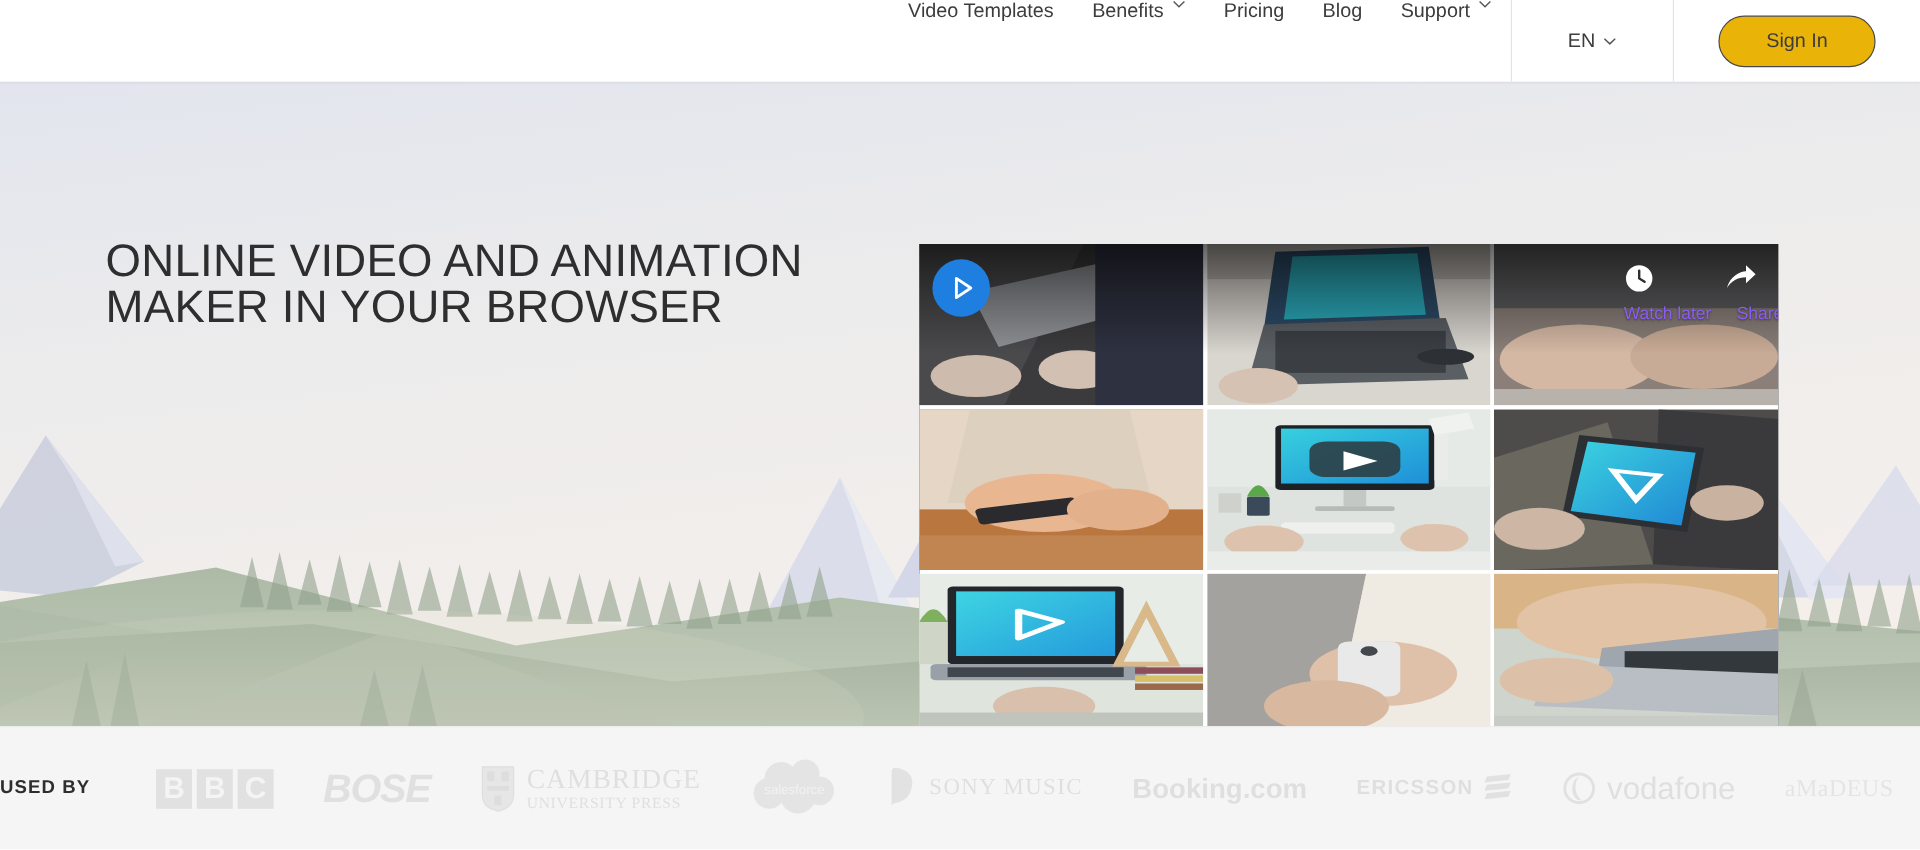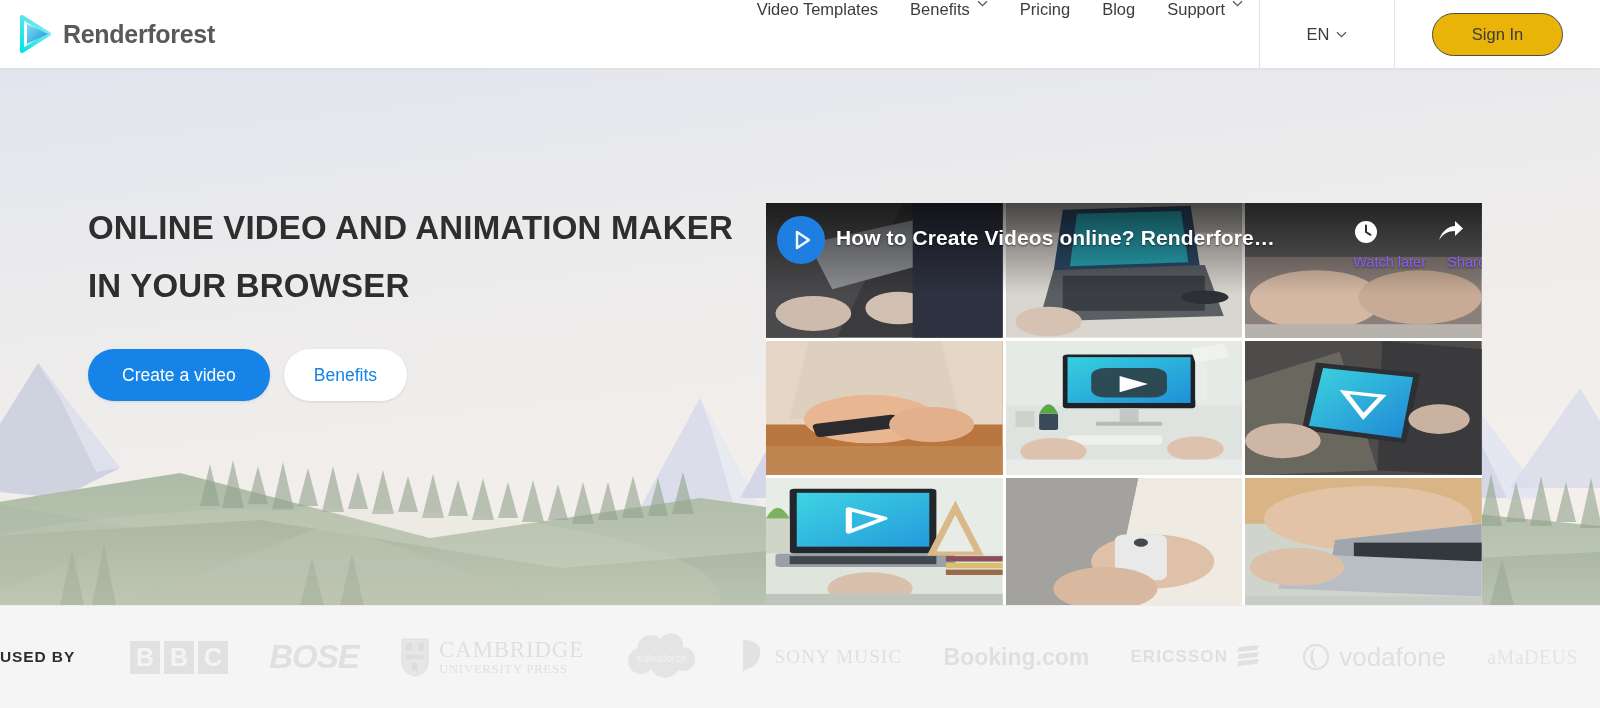--- a/index.html
+++ b/index.html
@@ -47,21 +47,21 @@
   .hero{
     position:absolute; top:68px; left:0; width:1600px; height:537px;
     overflow:hidden;
     background:linear-gradient(170deg,#e3e6ee 0%,#e9e9ec 28%,#f2efee 52%,#f4efec 70%,#f3ece8 100%);
   }
   .hero-art{ position:absolute; inset:0; }
   .hero-art svg{ display:block; width:1600px; height:537px; }
 
   .hero-copy{ position:absolute; left:88px; top:131px; width:660px; z-index:5; }
   .headline{
-    font-size:33px; font-weight:bold; line-height:58px; color:#2e2e2e;
+    font-size:38px; font-weight:normal; line-height:38px; color:#2e2e2e;
     letter-spacing:0.2px; text-transform:uppercase;
   }
   .subcopy{
     margin-top:20px; font-size:19.5px; line-height:26.5px; color:#555a5e;
     width:640px;
   }
   .cta-row{ margin-top:34px; display:flex; align-items:center; }
   .btn-primary{
     background:#1583e8; color:#fff; border:none; border-radius:26px;
     height:52px; padding:0 34px; font-size:17.5px; cursor:pointer;
@@ -148,39 +148,20 @@
   .voda-txt{ font-family:"Liberation Sans", sans-serif; font-size:26px; color:#c2c2c2; }
   .amad{ font-family:"Liberation Serif", serif; font-size:20px; color:#cfcfcf; letter-spacing:0.4px; }
 </style>
 </head>
 <body>
 
 <div class="page">
 
   <div class="header">
 
-    <div class="brand">
-      <span class="brand-mark">
-        <svg viewBox="0 0 36 40" width="36" height="40">
-          <defs>
-            <linearGradient id="lgA" x1="0" y1="1" x2="1" y2="0">
-              <stop offset="0" stop-color="#00e5e0"></stop>
-                <stop offset="1" stop-color="#9fe9f2"></stop>
-            </linearGradient>
-            <linearGradient id="lgB" x1="0" y1="0" x2="1" y2="1">
-              <stop offset="0" stop-color="#7fdff0"></stop>
-                <stop offset="1" stop-color="#1a8fe0"></stop>
-            </linearGradient>
-          </defs>
-          <path d="M4 3 L4 37 L31 20 Z" fill="none" stroke="url(#lgA)" stroke-width="4" stroke-linejoin="round"></path>
-          <path d="M9 10 L9 30 L30 20 Z" fill="url(#lgB)"></path>
-        </svg>
-      </span>
-      <span class="brand-name">Renderforest</span>
-    </div>
 
     <div class="nav">
 
       <div class="nav-item">
         <span>Video Templates</span>
       </div>
 
       <div class="nav-item">
         <span>Benefits</span>
         <span class="chev">
@@ -322,24 +303,20 @@
               <polygon points="1490,537 1502,490 1514,537"></polygon>
           </g>
         </g>
 
         <ellipse cx="300" cy="530" rx="420" ry="90" fill="#d8d6c4" opacity="0.18"></ellipse>
       </svg>
     </div>
 
     <div class="hero-copy">
       <h1 class="headline">ONLINE VIDEO AND ANIMATION MAKER IN YOUR BROWSER</h1>
-      <div class="cta-row">
-        <button class="btn-primary">Create a video</button>
-        <button class="btn-secondary">Benefits</button>
-      </div>
     </div>
 
     <div class="video">
 
       <div class="vgrid">
 
         <div class="vcell">
           <svg viewBox="0 0 100 100" preserveAspectRatio="none">
             <rect width="100" height="100" fill="#3b3b3d"></rect>
             <polygon points="0,0 58,0 30,100 0,100" fill="#4a4a4c"></polygon>
@@ -479,21 +456,20 @@
       </div>
 
       <div class="yt-top"></div>
 
       <div class="yt-play">
         <svg width="26" height="26" viewBox="0 0 26 26">
           <polygon points="9,5 21,13 9,21" fill="none" stroke="#fff" stroke-width="2.4" stroke-linejoin="round"></polygon>
         </svg>
       </div>
 
-      <div class="yt-title">How to Create Videos online? Renderfore…</div>
 
       <div class="yt-action yt-watch">
         <div class="yt-ico">
           <svg width="26" height="26" viewBox="0 0 26 26">
             <circle cx="13" cy="13" r="11" fill="#fff"></circle>
             <path d="M13 6.5 L13 13 L17.5 15.8" fill="none" stroke="#2f2f2f" stroke-width="2" stroke-linecap="round"></path>
           </svg>
         </div>
         <div class="yt-lbl">Watch later</div>
       </div>

